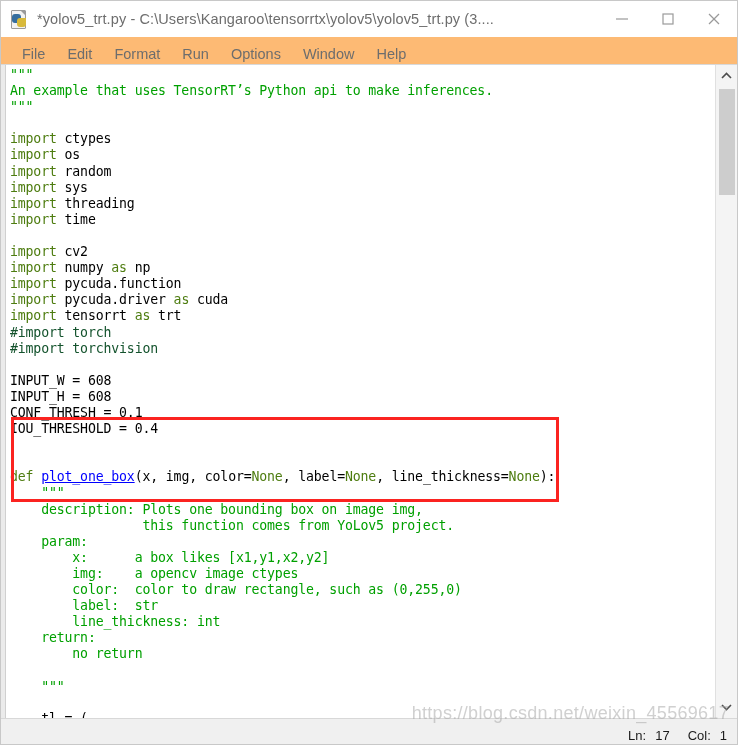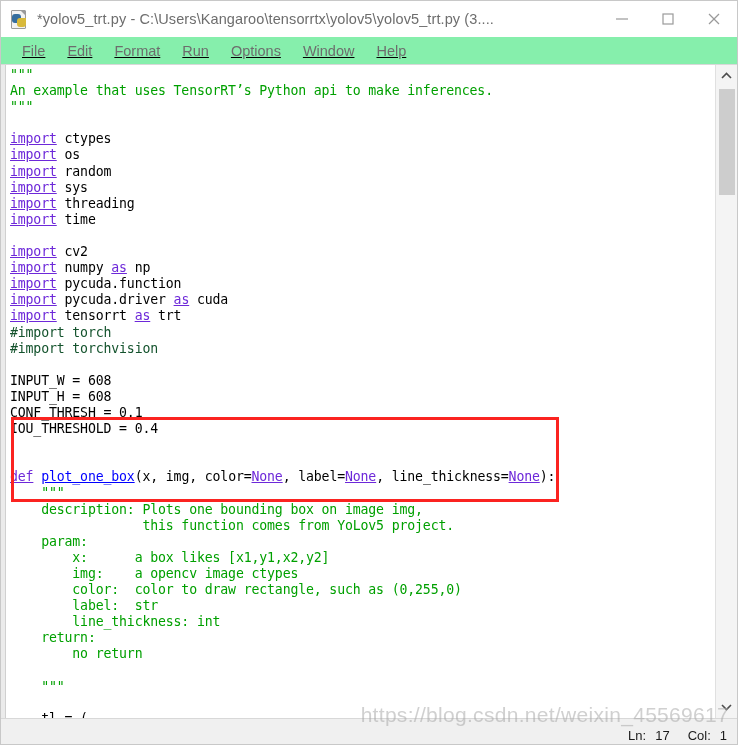--- a/index.html
+++ b/index.html
@@ -94,26 +94,25 @@
     justify-content: center;
     color: #9a9a9a;
   }
   .win-btn svg { display: block; }
 
   
   .menubar {
     height: 28px;
     min-height: 28px;
     display: flex;
-    align-items: center;
-    background: #86efac;
+    align-items: flex-end;
+    background: #fdba74;
     padding-left: 10px;
     border-bottom: 1px solid #d8d8d8;
     box-sizing: border-box;
-    text-decoration: underline;
   }
   .menu-item {
     font-size: 14.5px;
     color: #6d6d6d;
     padding: 0 11px;
     line-height: 20px;
     white-space: nowrap;
   }
 
   
@@ -139,21 +138,21 @@
   pre.code {
     margin: 0;
     padding: 2px 0 0 4px;
     font-family: "DejaVu Sans Mono", "Liberation Mono", monospace;
     font-size: 13.2px;
     line-height: 16.1px;
     color: #000000;
     white-space: pre;
     letter-spacing: -0.15px;
   }
-  .k  { color: #6d28d9; text-decoration: underline; }   
+  .k  { color: #4d7c0f; }   
   .s  { color: #00a000; }   
   .c  { color: #14532d; }   
   .d  { color: #0000ff; text-decoration: underline; text-align: center; }   
 
   
   .red-box {
     position: absolute;
     left: 5px;
     top: 352px;
     width: 548px;
@@ -210,21 +209,21 @@
     font-size: 13px;
     color: #1b1b1b;
     font-family: "Liberation Sans", sans-serif;
     margin-top: 8px;
   }
   .status-text .sp { display: inline-block; width: 9px; }
   .watermark {
     position: absolute;
     right: 8px;
     top: -16px;
-    font-size: 21px;
+    font-size: 18px;
     color: rgba(170,170,170,0.55);
     font-family: "Liberation Sans", sans-serif;
     letter-spacing: 0.3px;
     pointer-events: none;
     white-space: nowrap;
   }
 </style>
 </head>
 <body>
 

